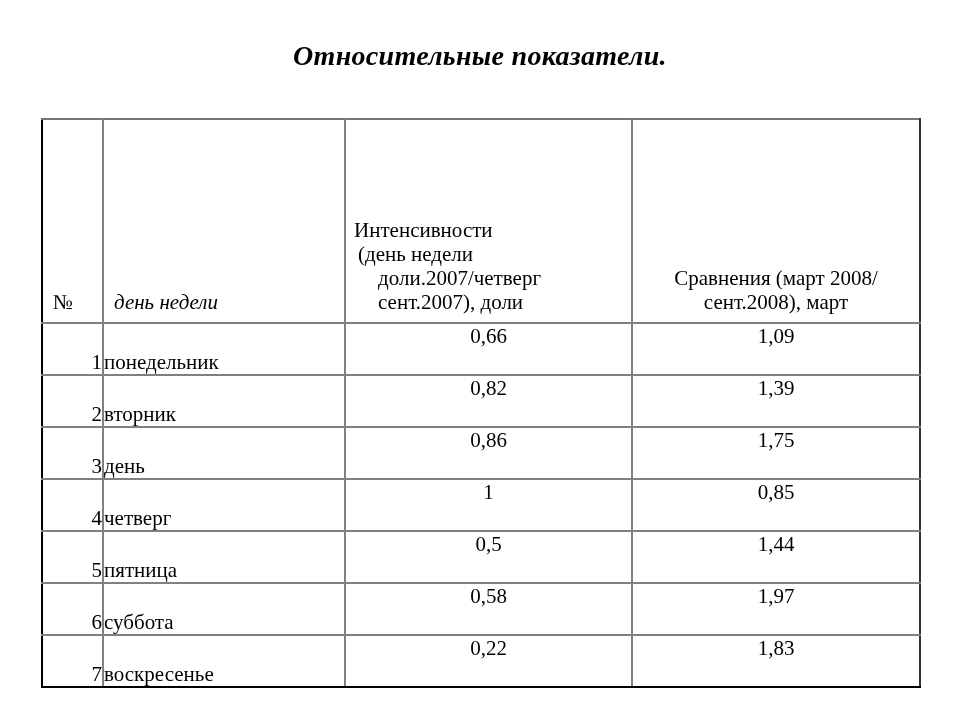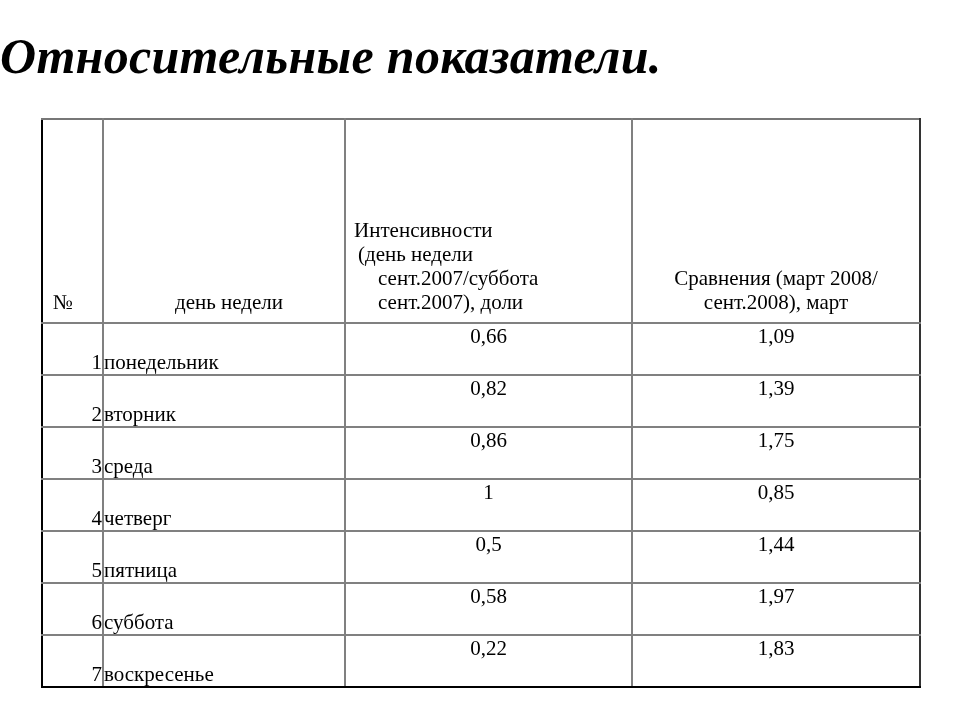--- a/index.html
+++ b/index.html
@@ -13,21 +13,22 @@
       position: relative;
       overflow: hidden;
       font-family: "Liberation Serif", "DejaVu Serif", serif;
       color: #000;
     }
     .title {
       position: absolute;
       left: 0;
       top: 28px;
       width: 960px;
-      font-size: 50px;
+      text-align: center;
+      font-size: 28px;
       font-weight: bold;
       font-style: italic;
       line-height: 56px;
       letter-spacing: 0.3px;
     }
     table.data {
       position: absolute;
       left: 41px;
       top: 118px;
       border-collapse: collapse;
@@ -41,21 +42,21 @@
       font-size: 21px;
       line-height: 24px;
       overflow: hidden;
     }
     table.data tr.head th {
       height: 194px;
       vertical-align: bottom;
       padding-bottom: 8px;
     }
     table.data tr.head th.c-num { text-align: left; padding-left: 10px; }
-    table.data tr.head th.c-day { text-align: center; padding-left: 10px; }
+    table.data tr.head th.c-day { text-align: left; padding-left: 10px; font-style: italic; }
     table.data tr.head th.c-int { text-align: left; padding-left: 8px; }
     table.data tr.head th.c-cmp { }
     .int-line { display: block; white-space: nowrap; }
     .int-l1 { padding-left: 0; }
     .int-l2 { padding-left: 4px; }
     .int-l3 { padding-left: 24px; }
     .int-l4 { padding-left: 24px; }
 
     table.data tbody tr td {
       height: 50px;
@@ -99,21 +100,21 @@
     <col style="width:287px">
     <col style="width:288px">
   </colgroup>
   <thead>
     <tr class="head">
       <th class="c-num first-col">№</th>
       <th class="c-day">день недели</th>
       <th class="c-int">
         <span class="int-line int-l1">Интенсивности</span>
         <span class="int-line int-l2">(день недели</span>
-        <span class="int-line int-l3">сент.2007/суббота</span>
+        <span class="int-line int-l3">доли.2007/четверг</span>
         <span class="int-line int-l4">сент.2007), доли</span>
       </th>
       <th class="c-cmp last-col">
         <span class="int-line">Сравнения (март 2008/</span>
         <span class="int-line">сент.2008), март</span>
       </th>
     </tr>
   </thead>
   <tbody>
     <tr class="r0">
@@ -123,21 +124,21 @@
       <td class="v last-col">1,09</td>
     </tr>
     <tr>
       <td class="n first-col">2</td>
       <td class="d">вторник</td>
       <td class="v">0,82</td>
       <td class="v last-col">1,39</td>
     </tr>
     <tr>
       <td class="n first-col">3</td>
-      <td class="d">среда</td>
+      <td class="d">день</td>
       <td class="v">0,86</td>
       <td class="v last-col">1,75</td>
     </tr>
     <tr>
       <td class="n first-col">4</td>
       <td class="d">четверг</td>
       <td class="v">1</td>
       <td class="v last-col">0,85</td>
     </tr>
     <tr>

